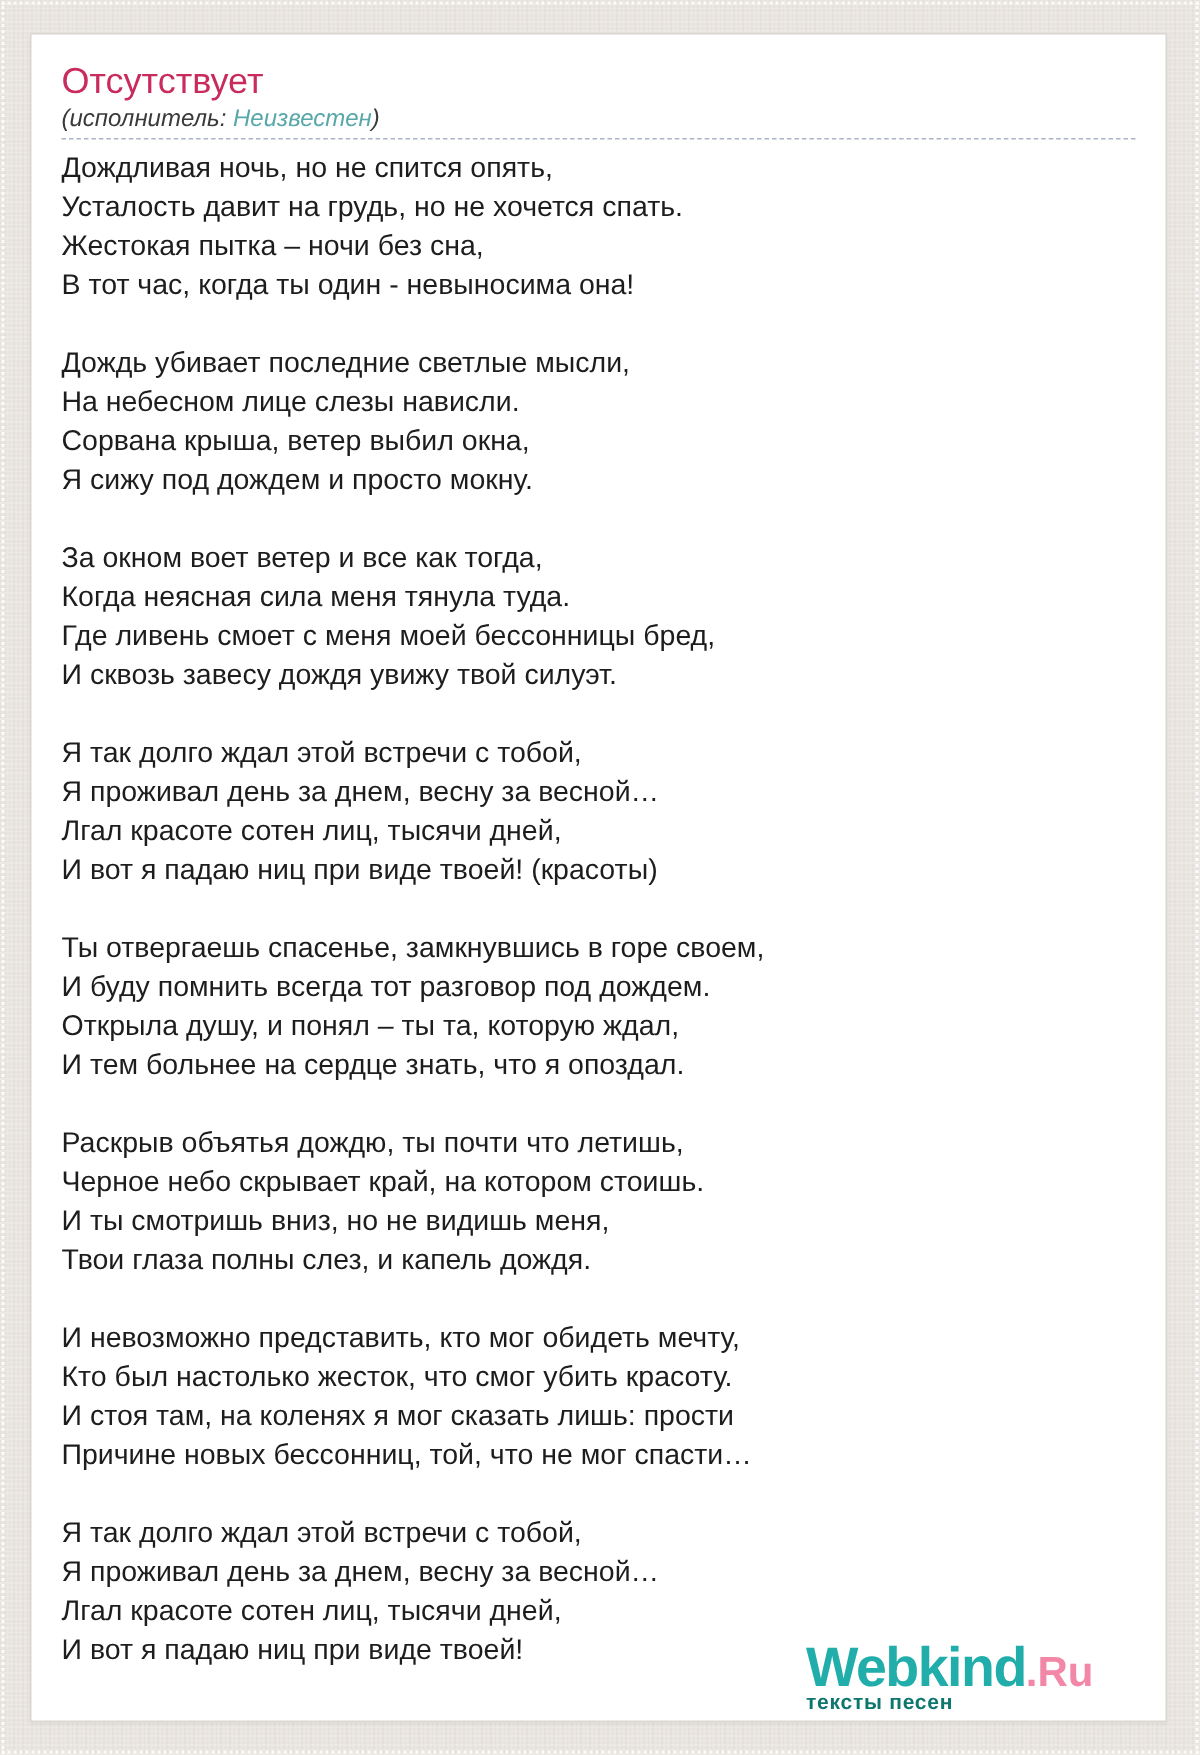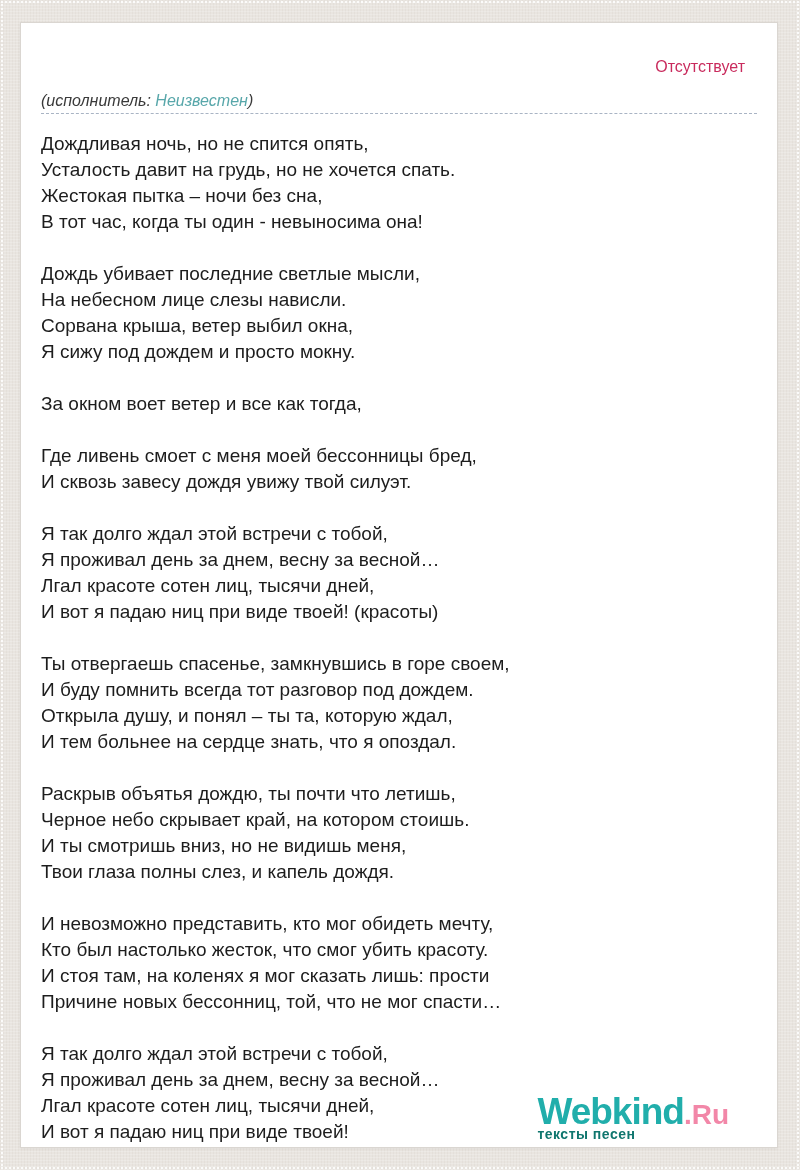--- a/index.html
+++ b/index.html
@@ -16,37 +16,36 @@
     border:2px dotted rgba(255,255,255,.85);
     pointer-events:none;
   }
   .card{
     position:absolute;left:20px;top:22px;width:758px;height:1126px;
     background:#ffffff;border:1px solid #dad6d1;box-sizing:border-box;
     box-shadow:0 1px 3px rgba(0,0,0,.06);
     padding:20px 20px 0 20px;
   }
   .page-title{
-    margin:12px;padding:0;
-    font-size:16px;line-height:24px;font-weight:normal;
+    margin:0;padding:0;
+    font-size:24px;line-height:24px;font-weight:normal;
     color:#c92b5d;
-    text-align:right;
   }
   .artist-line{
     margin:3px 0 0 0;
     font-size:16px;line-height:20px;color:#3a3a3a;
     padding-bottom:2px;
     border-bottom:1px dashed #a9b4c4;
     font-style:italic;
   }
   .artist-link{
     color:#58a7aa;text-decoration:none;cursor:pointer;
   }
   .lyrics{
-    margin-top:17px;
+    margin-top:7px;
     font-size:19px;line-height:26px;color:#1d1d1d;
   }
   .stanza{margin:0 0 26px 0;}
   .logo{
     position:absolute;right:48px;bottom:6px;
     line-height:1;white-space:nowrap;cursor:pointer;
   }
   .brand-main{
     font-size:37px;font-weight:bold;letter-spacing:-1px;color:#21aeab;
   }
@@ -67,21 +66,21 @@
 
   <h1 class="page-title">Отсутствует</h1>
 
   <div class="artist-line">
     <span>(исполнитель: </span><a class="artist-link">Неизвестен</a><span>)</span>
   </div>
 
   <div class="lyrics">
       <p class="stanza"><span>Дождливая ночь, но не спится опять,</span><br><span>Усталость давит на грудь, но не хочется спать.</span><br><span>Жестокая пытка – ночи без сна,</span><br><span>В тот час, когда ты один - невыносима она!</span></p>
       <p class="stanza"><span>Дождь убивает последние светлые мысли,</span><br><span>На небесном лице слезы нависли.</span><br><span>Сорвана крыша, ветер выбил окна,</span><br><span>Я сижу под дождем и просто мокну.</span></p>
-      <p class="stanza"><span>За окном воет ветер и все как тогда,</span><br><br><span>Где ливень смоет с меня моей бессонницы бред,</span><br><span>И сквозь завесу дождя увижу твой силуэт.</span></p>
+      <p class="stanza"><span>За окном воет ветер и все как тогда,</span><br><span>Когда неясная сила меня тянула туда.</span><br><span>Где ливень смоет с меня моей бессонницы бред,</span><br><span>И сквозь завесу дождя увижу твой силуэт.</span></p>
       <p class="stanza"><span>Я так долго ждал этой встречи с тобой,</span><br><span>Я проживал день за днем, весну за весной…</span><br><span>Лгал красоте сотен лиц, тысячи дней,</span><br><span>И вот я падаю ниц при виде твоей! (красоты)</span></p>
       <p class="stanza"><span>Ты отвергаешь спасенье, замкнувшись в горе своем,</span><br><span>И буду помнить всегда тот разговор под дождем.</span><br><span>Открыла душу, и понял – ты та, которую ждал,</span><br><span>И тем больнее на сердце знать, что я опоздал.</span></p>
       <p class="stanza"><span>Раскрыв объятья дождю, ты почти что летишь,</span><br><span>Черное небо скрывает край, на котором стоишь.</span><br><span>И ты смотришь вниз, но не видишь меня,</span><br><span>Твои глаза полны слез, и капель дождя.</span></p>
       <p class="stanza"><span>И невозможно представить, кто мог обидеть мечту,</span><br><span>Кто был настолько жесток, что смог убить красоту.</span><br><span>И стоя там, на коленях я мог сказать лишь: прости</span><br><span>Причине новых бессонниц, той, что не мог спасти…</span></p>
       <p class="stanza"><span>Я так долго ждал этой встречи с тобой,</span><br><span>Я проживал день за днем, весну за весной…</span><br><span>Лгал красоте сотен лиц, тысячи дней,</span><br><span>И вот я падаю ниц при виде твоей!</span></p>
     </div>
 
   <div class="logo">
     <div>
       <span class="brand-main">Webkind</span><span class="brand-domain">.Ru</span>

